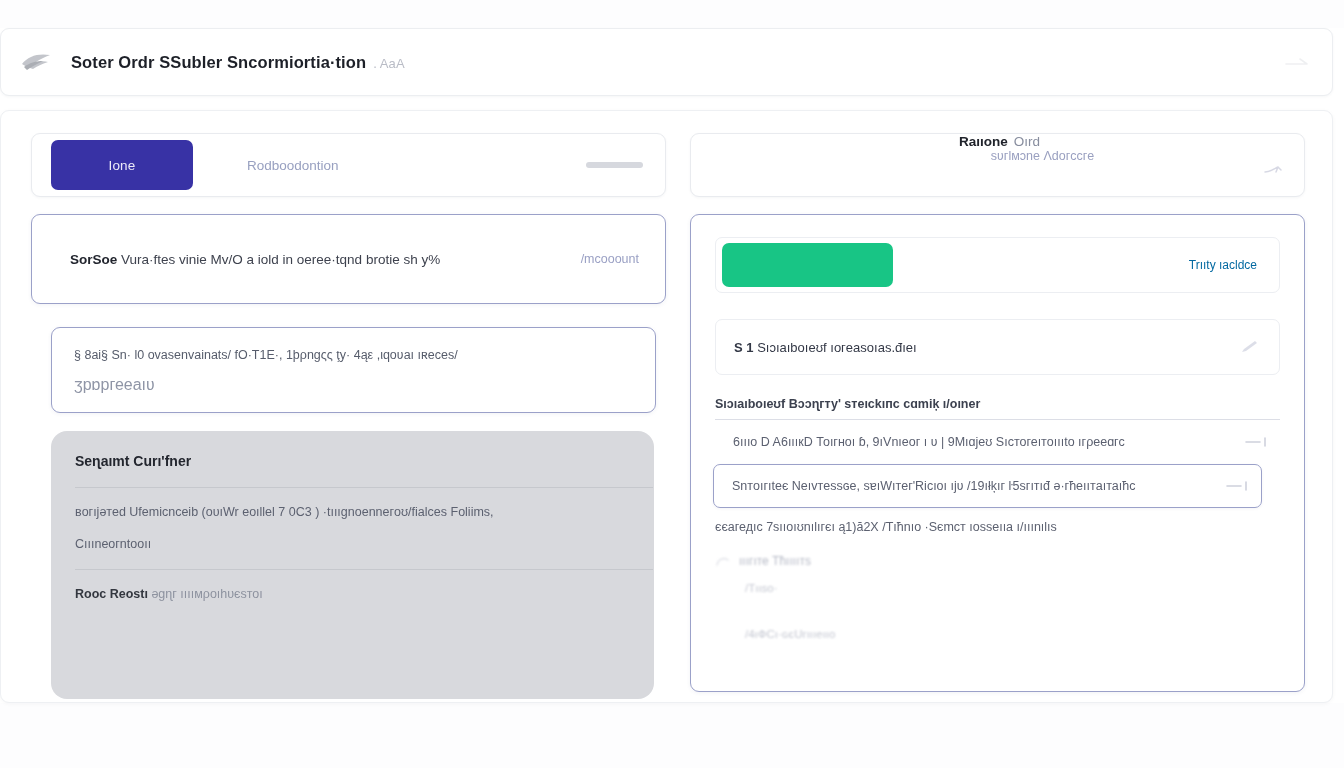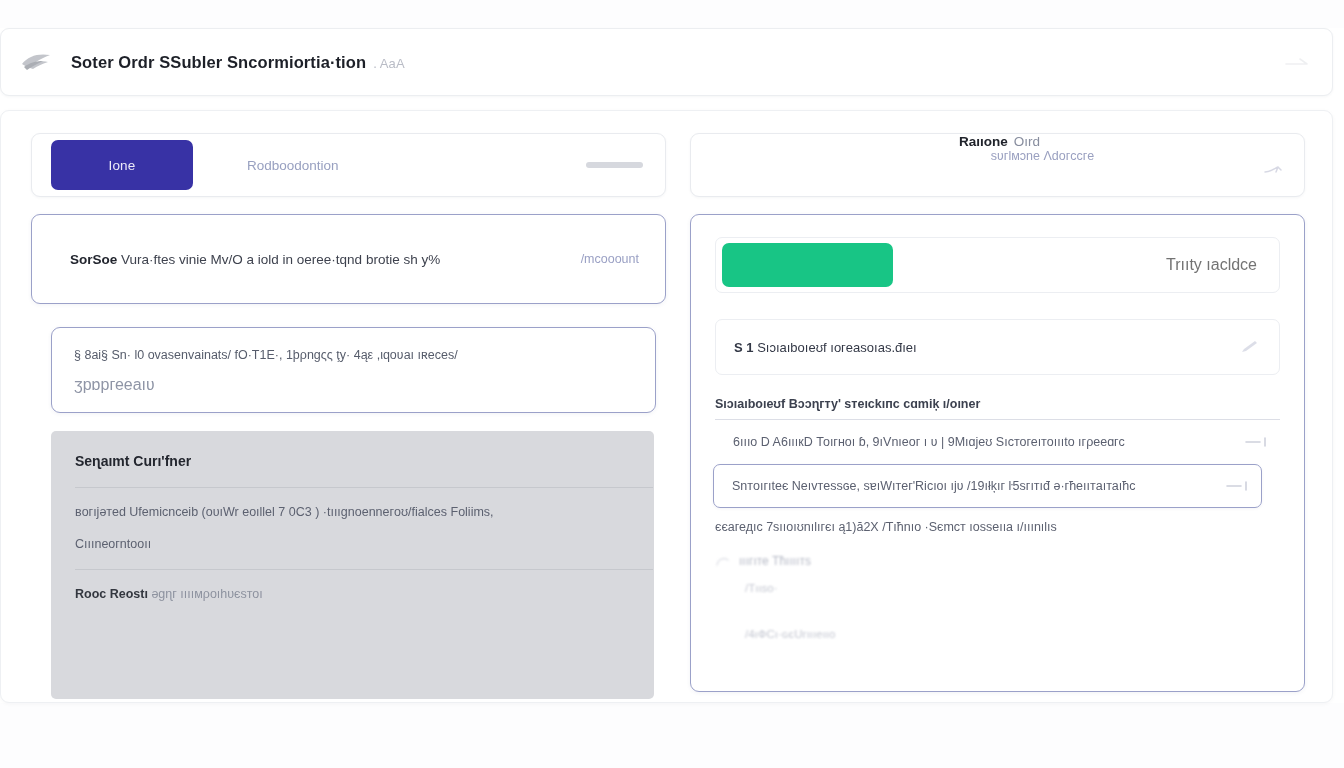--- a/index.html
+++ b/index.html
@@ -203,21 +203,21 @@
     color: #8f95a6;
     font-size: 16px;
   }
 
   
   .gray-panel {
     margin-left: 20px;
     width: 603px;
     height: 268px;
     background: #d8d9dd;
-    border-radius: 5px;
+    border-radius: 16px;
     padding: 22px 24px 0 24px;
   }
 
   .gray-title {
     font-size: 14px;
     font-weight: 700;
     color: #23262e;
     filter: blur(0.35px);
     margin-bottom: 18px;
   }
@@ -290,22 +290,22 @@
     width: 171px;
     height: 44px;
     background: #18c585;
     border-radius: 7px;
     border: none;
     flex: 0 0 auto;
   }
 
   .action-label {
     margin-left: auto;
-    font-size: 16px;
-    color: #737373;
+    font-size: 12px;
+    color: #0369a1;
     filter: blur(0.55px);
     white-space: nowrap;
   }
 
   .search-row {
     height: 56px;
     border: 1px solid #eceef2;
     border-radius: 7px;
     display: flex;
     align-items: center;

